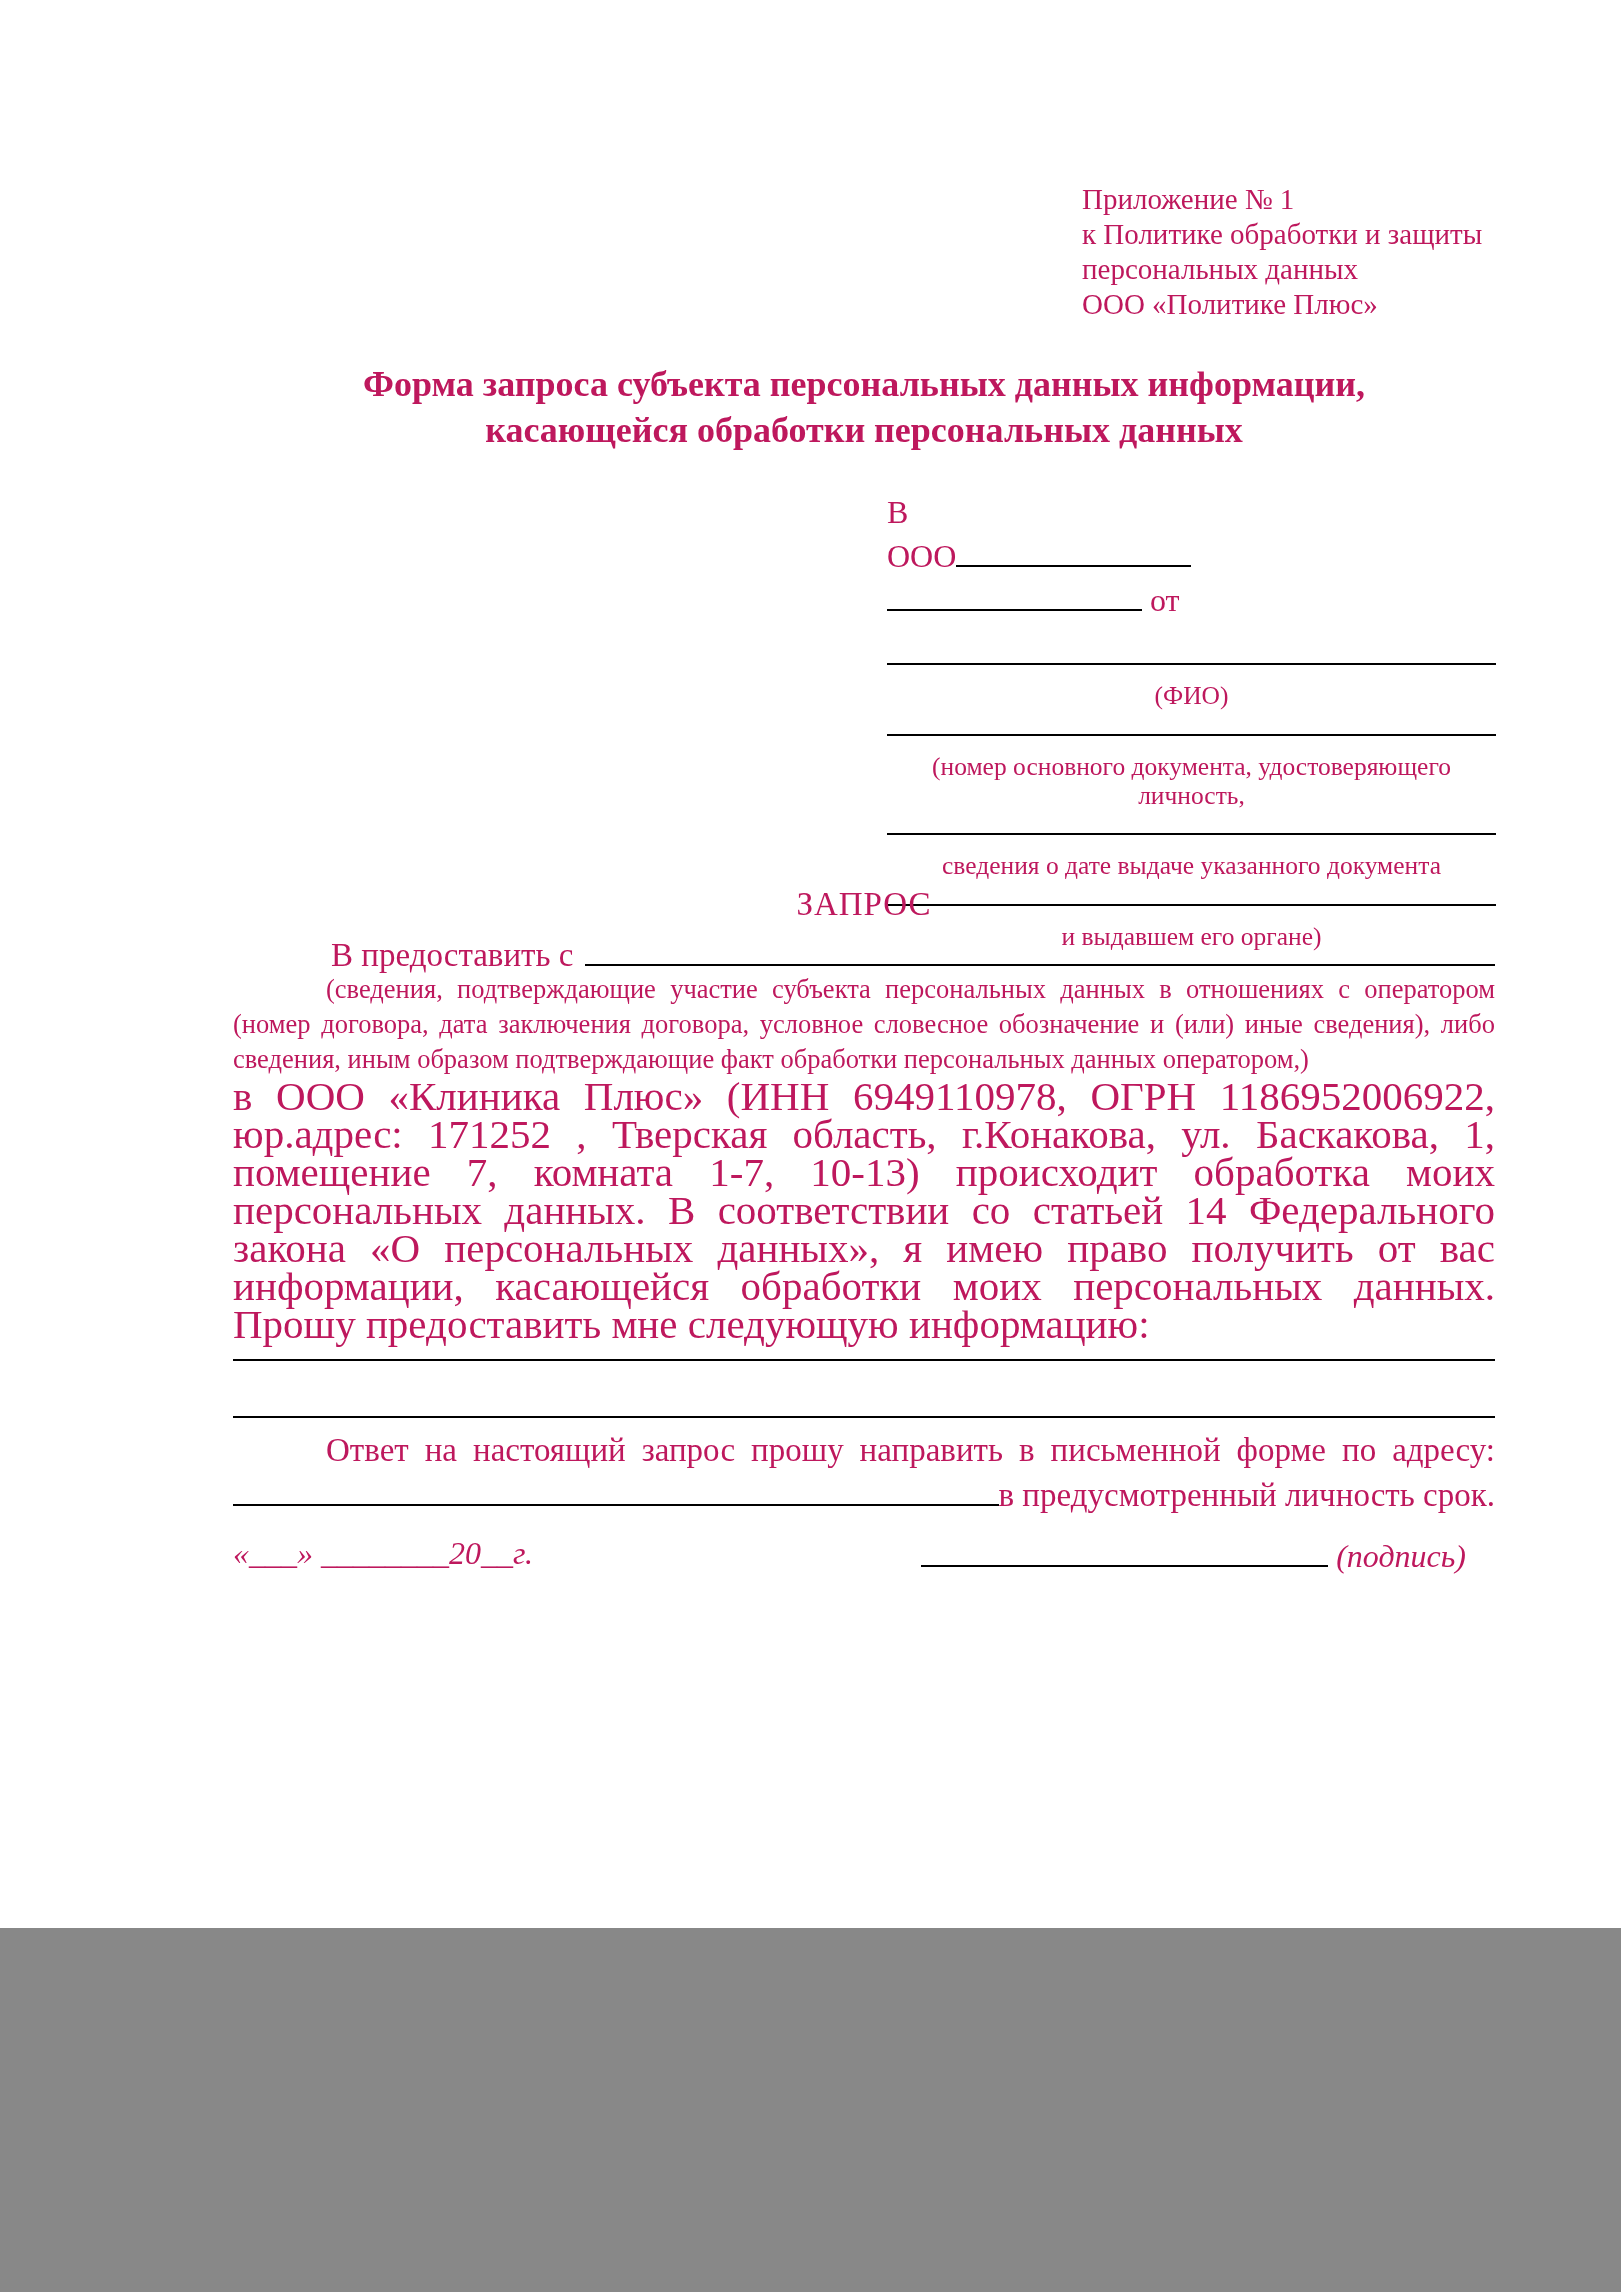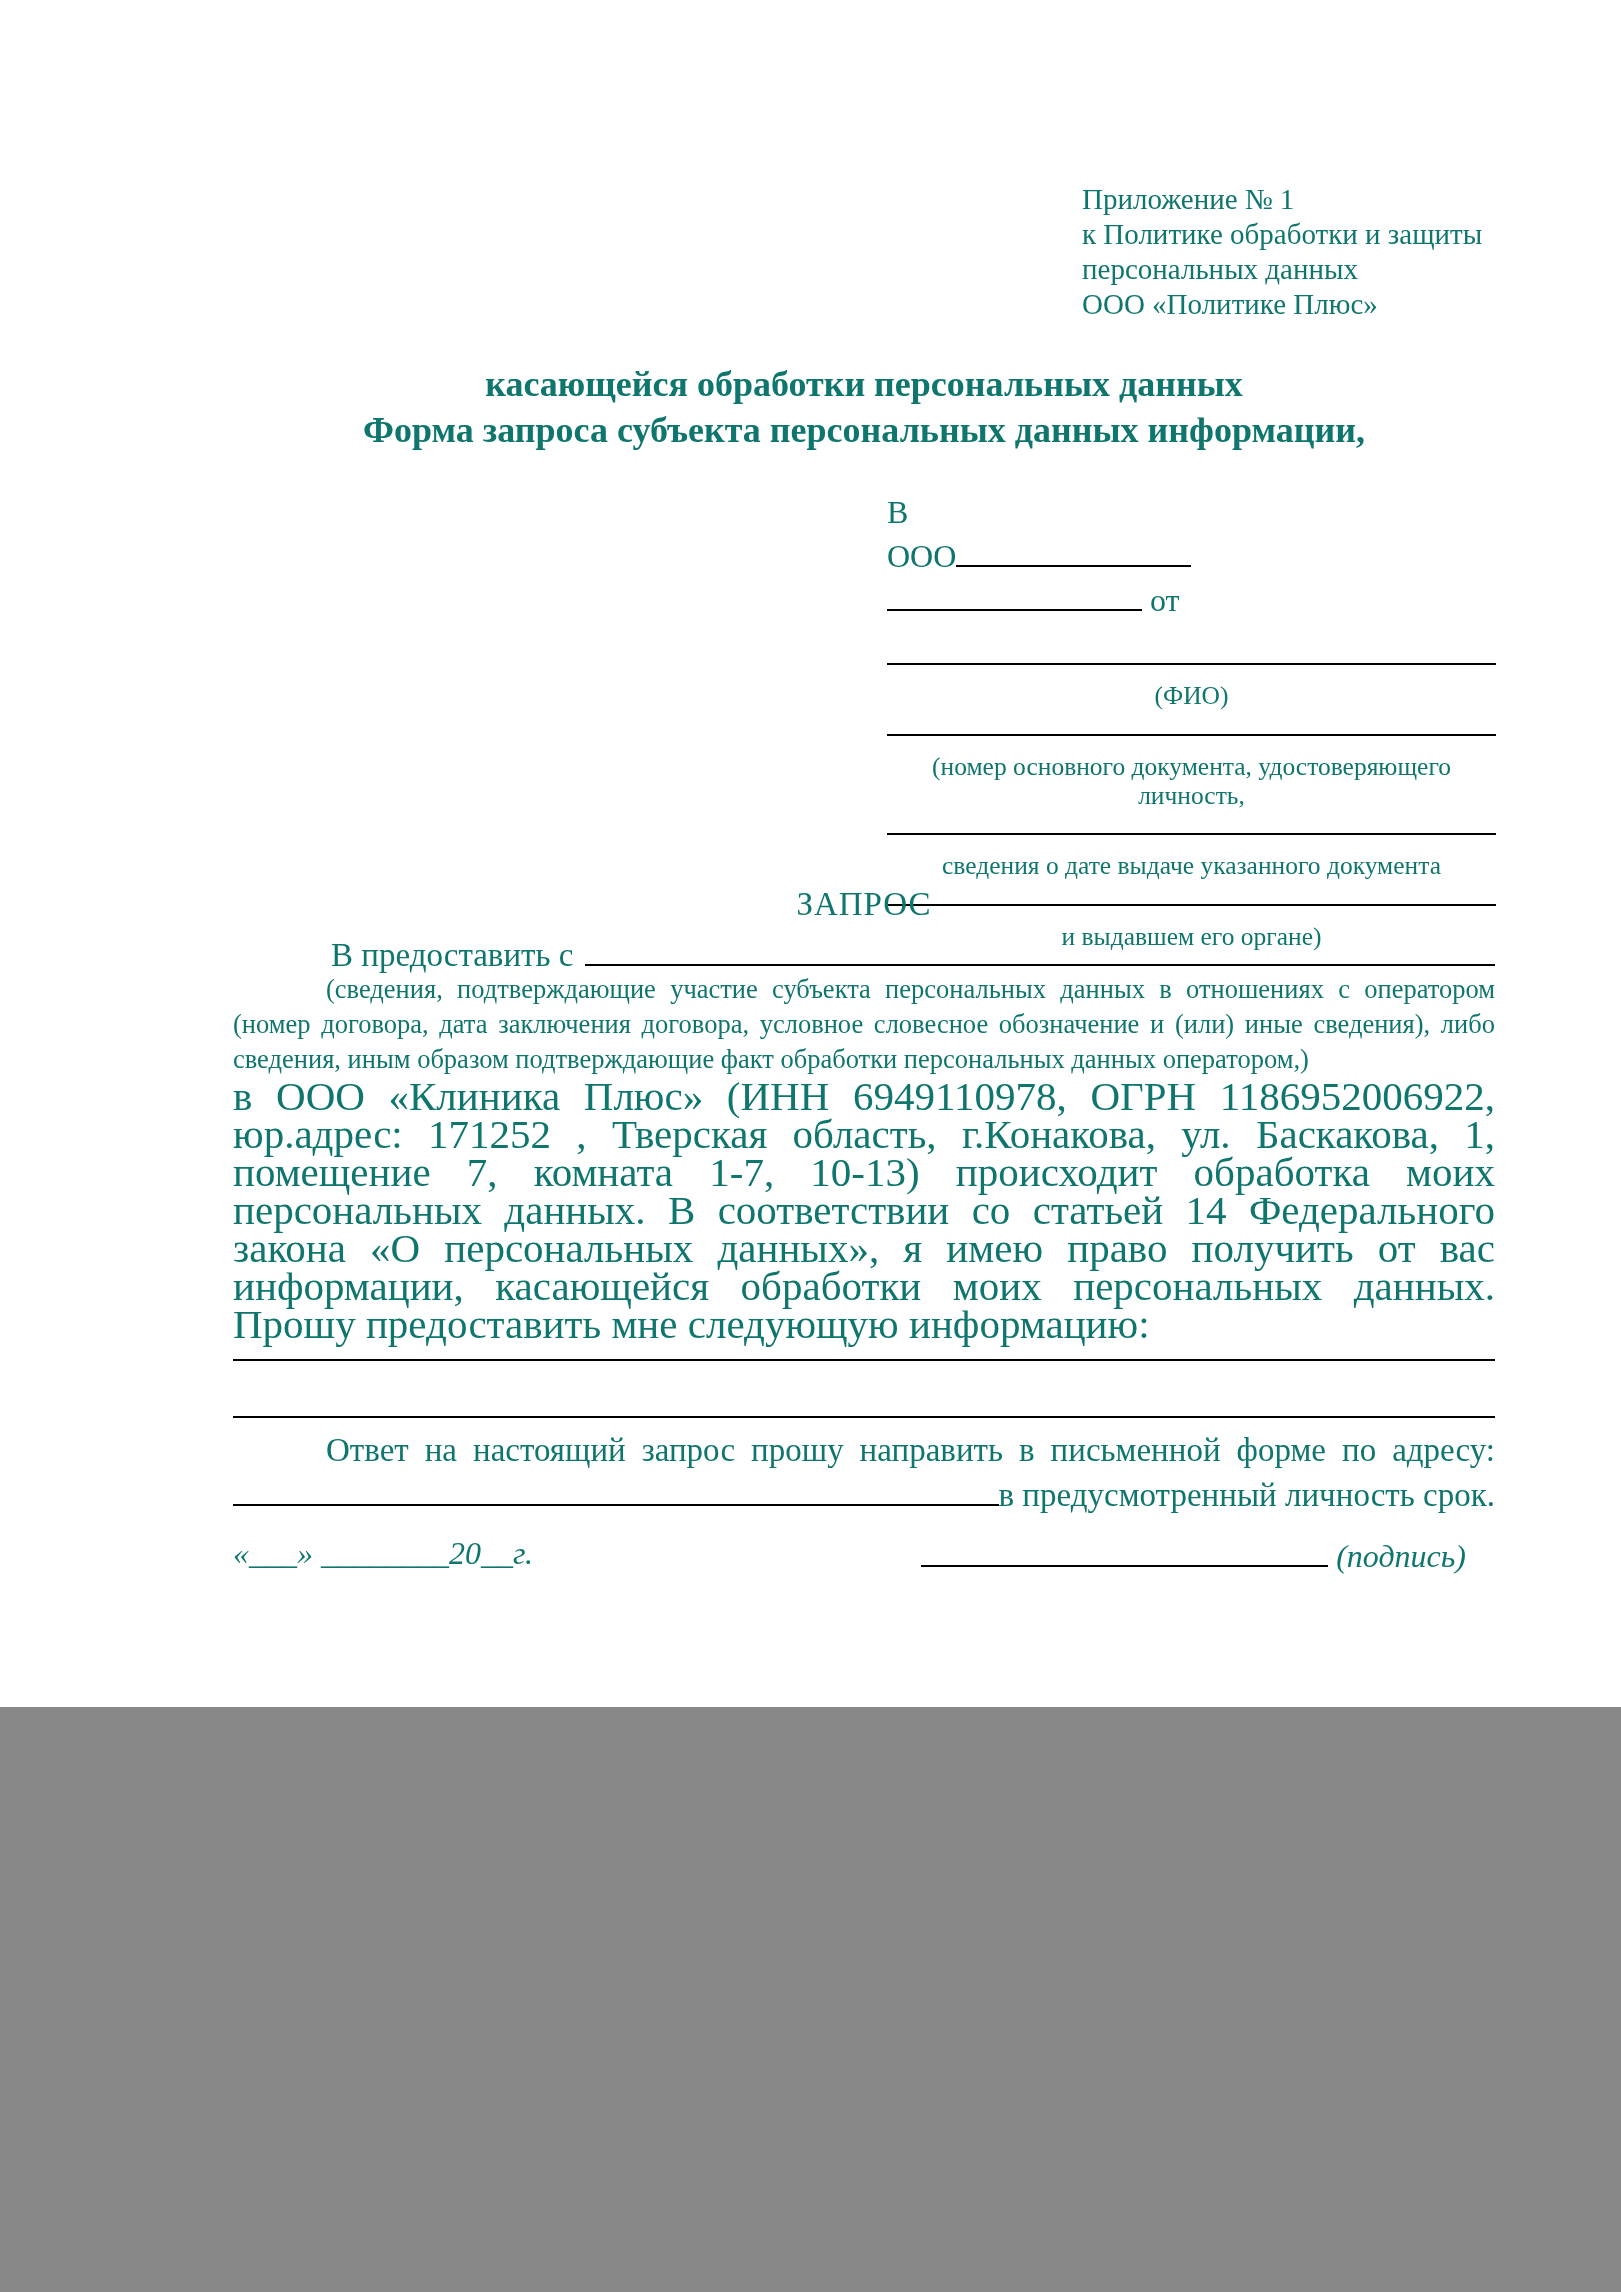--- a/index.html
+++ b/index.html
@@ -1,22 +1,22 @@
 <!DOCTYPE html>
 <html><head>
 <meta charset="utf-8">
 <style>
   html, body { margin: 0; padding: 0; background: #888; }
   .page {
     position: relative;
     width: 1621px;
-    height: 1707px;
+    height: 1928px;
     margin: 0 auto;
     background: #ffffff;
-    color: #0f766e;
+    color: #be185d;
     font-family: "Liberation Serif", "DejaVu Serif", serif;
     overflow: hidden;
   }
 
   
   .annex {
     position: absolute;
     left: 1082px;
     top: 182px;
     font-size: 29px;
@@ -168,22 +168,22 @@
 <div class="page">
 
   <div class="annex">
     <div>Приложение № 1</div>
     <div>к Политике обработки и защиты</div>
     <div>персональных данных</div>
     <div>ООО «Политике Плюс»</div>
   </div>
 
   <div class="doc-title">
+    <div>Форма запроса субъекта персональных данных информации,</div>
     <div>касающейся обработки персональных данных</div>
-    <div>Форма запроса субъекта персональных данных информации,</div>
   </div>
 
   <div class="addressee">
     <div>В</div>
     <div><span>ООО</span><span class="blank ooo"></span></div>
     <div><span class="blank ot"></span> <span>от</span></div>
 
     <div class="rule"></div>
     <div class="caption">(ФИО)</div>
 

